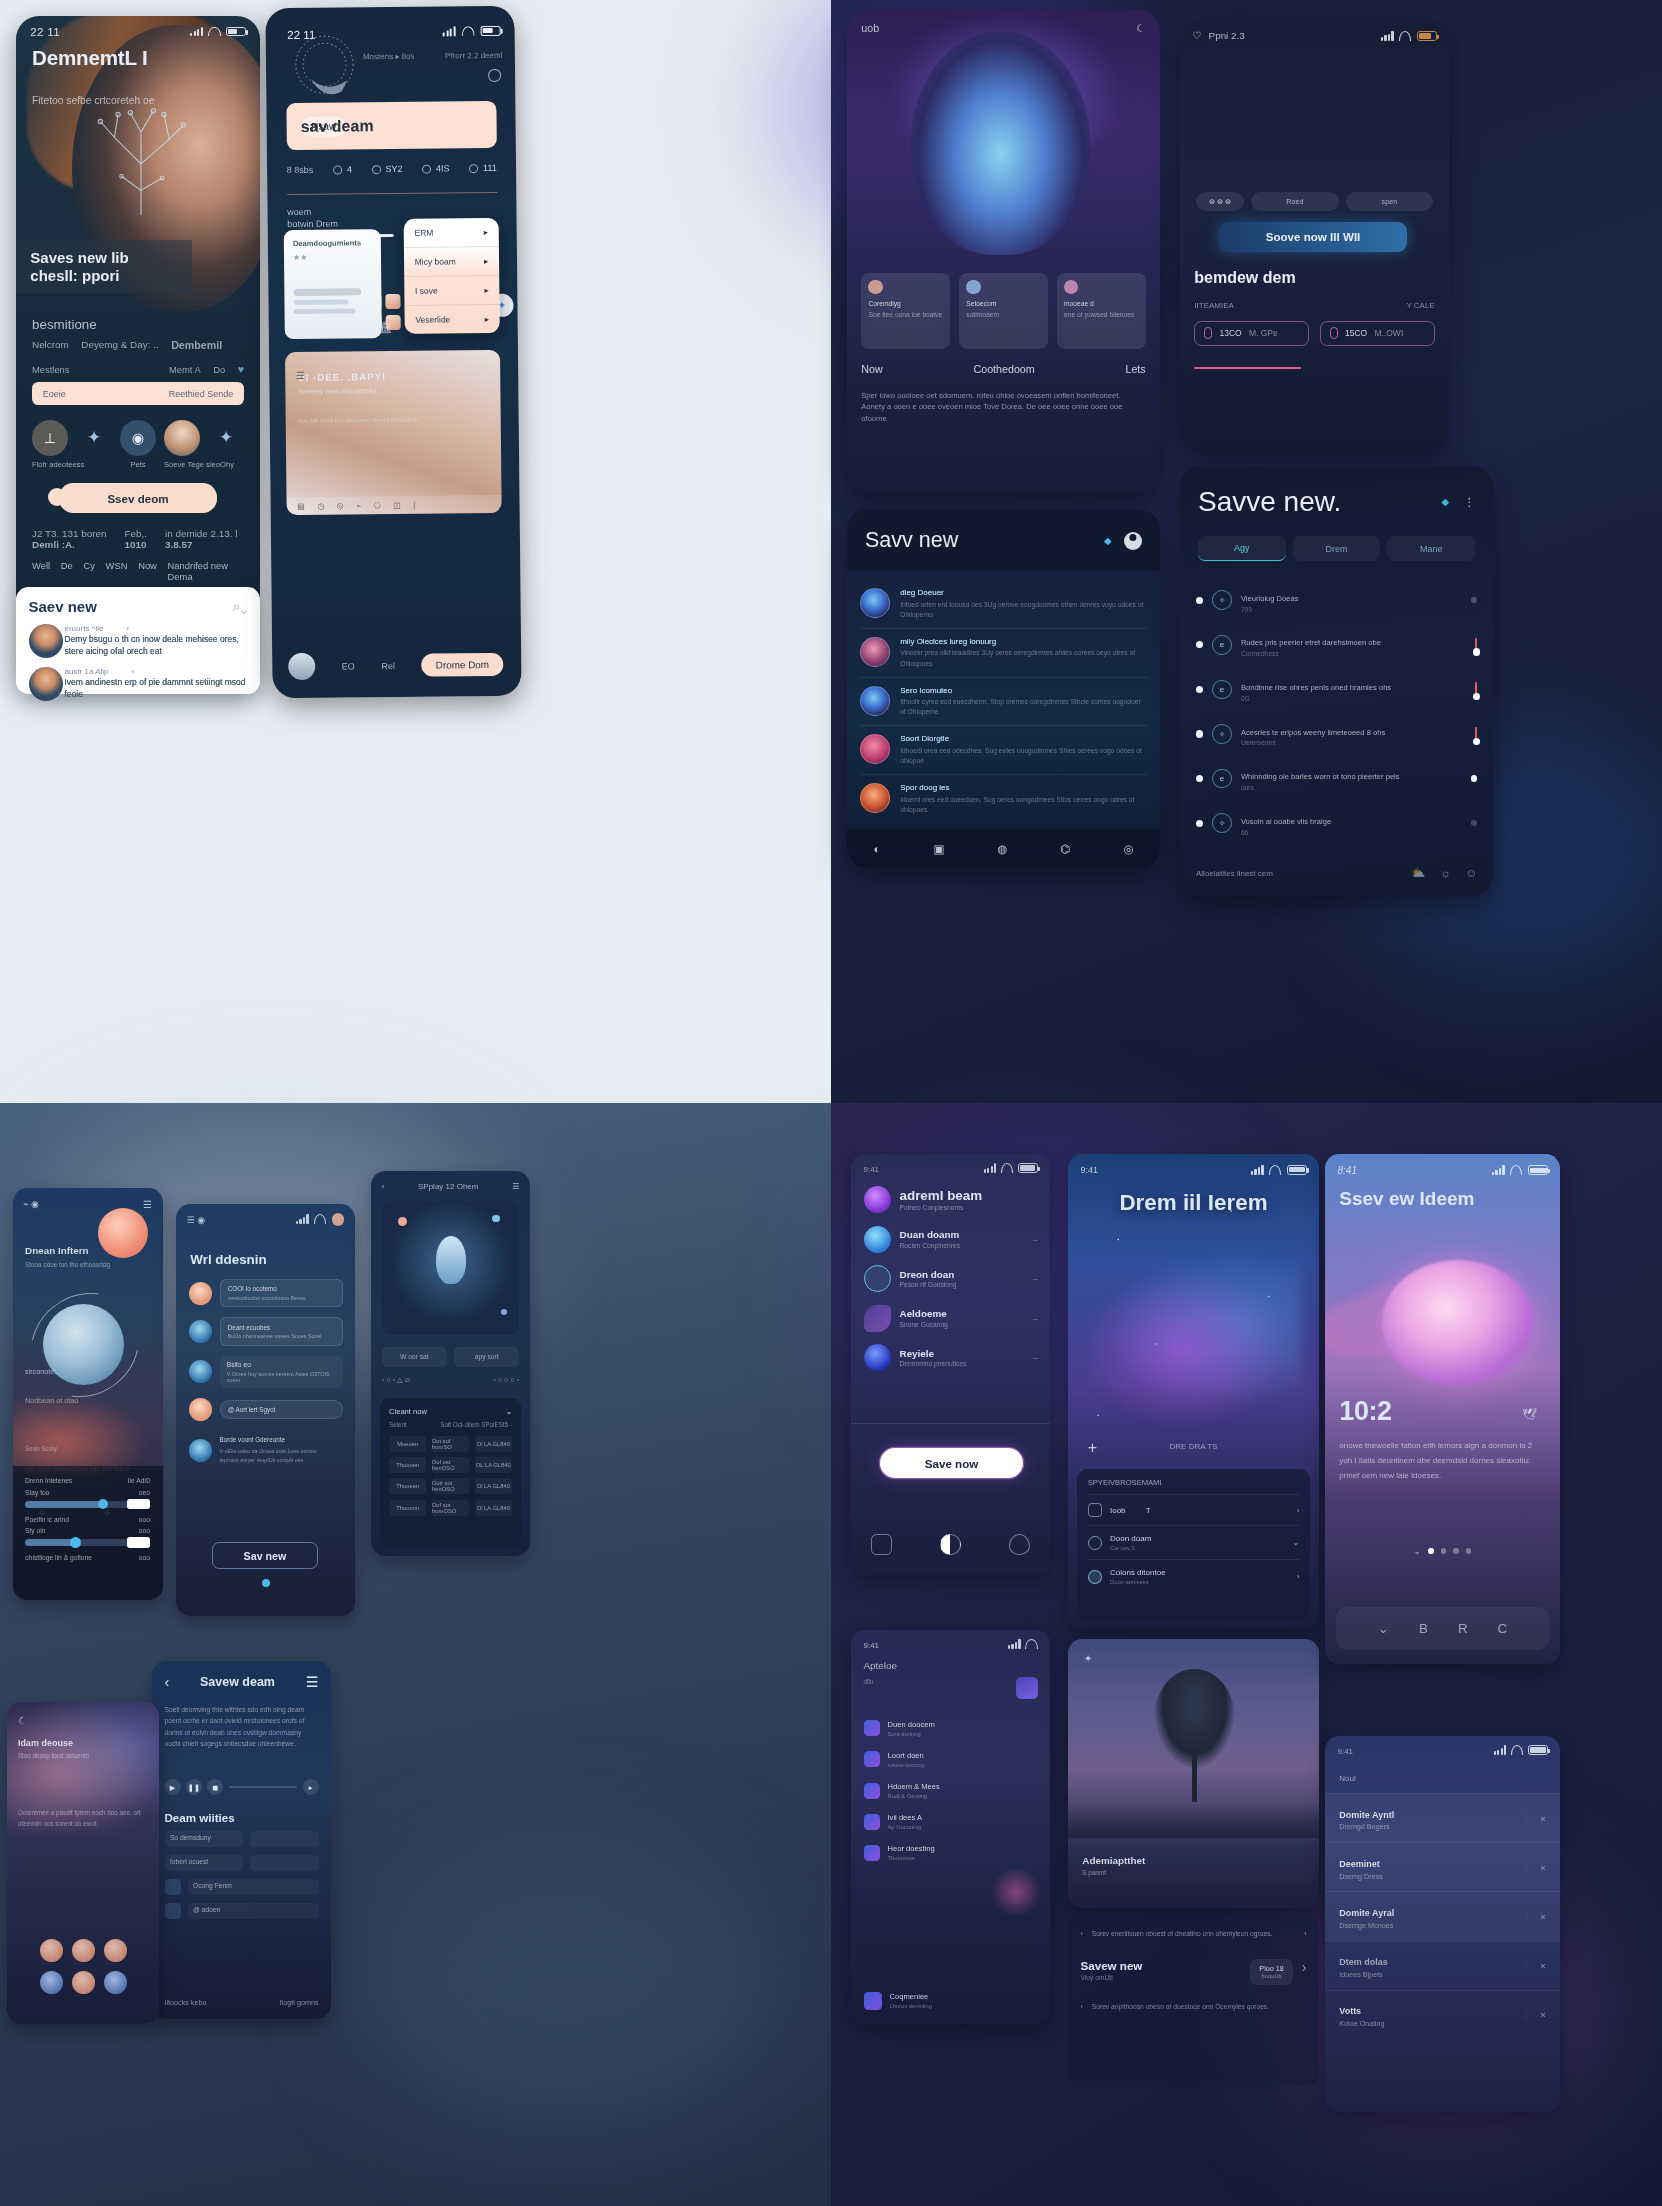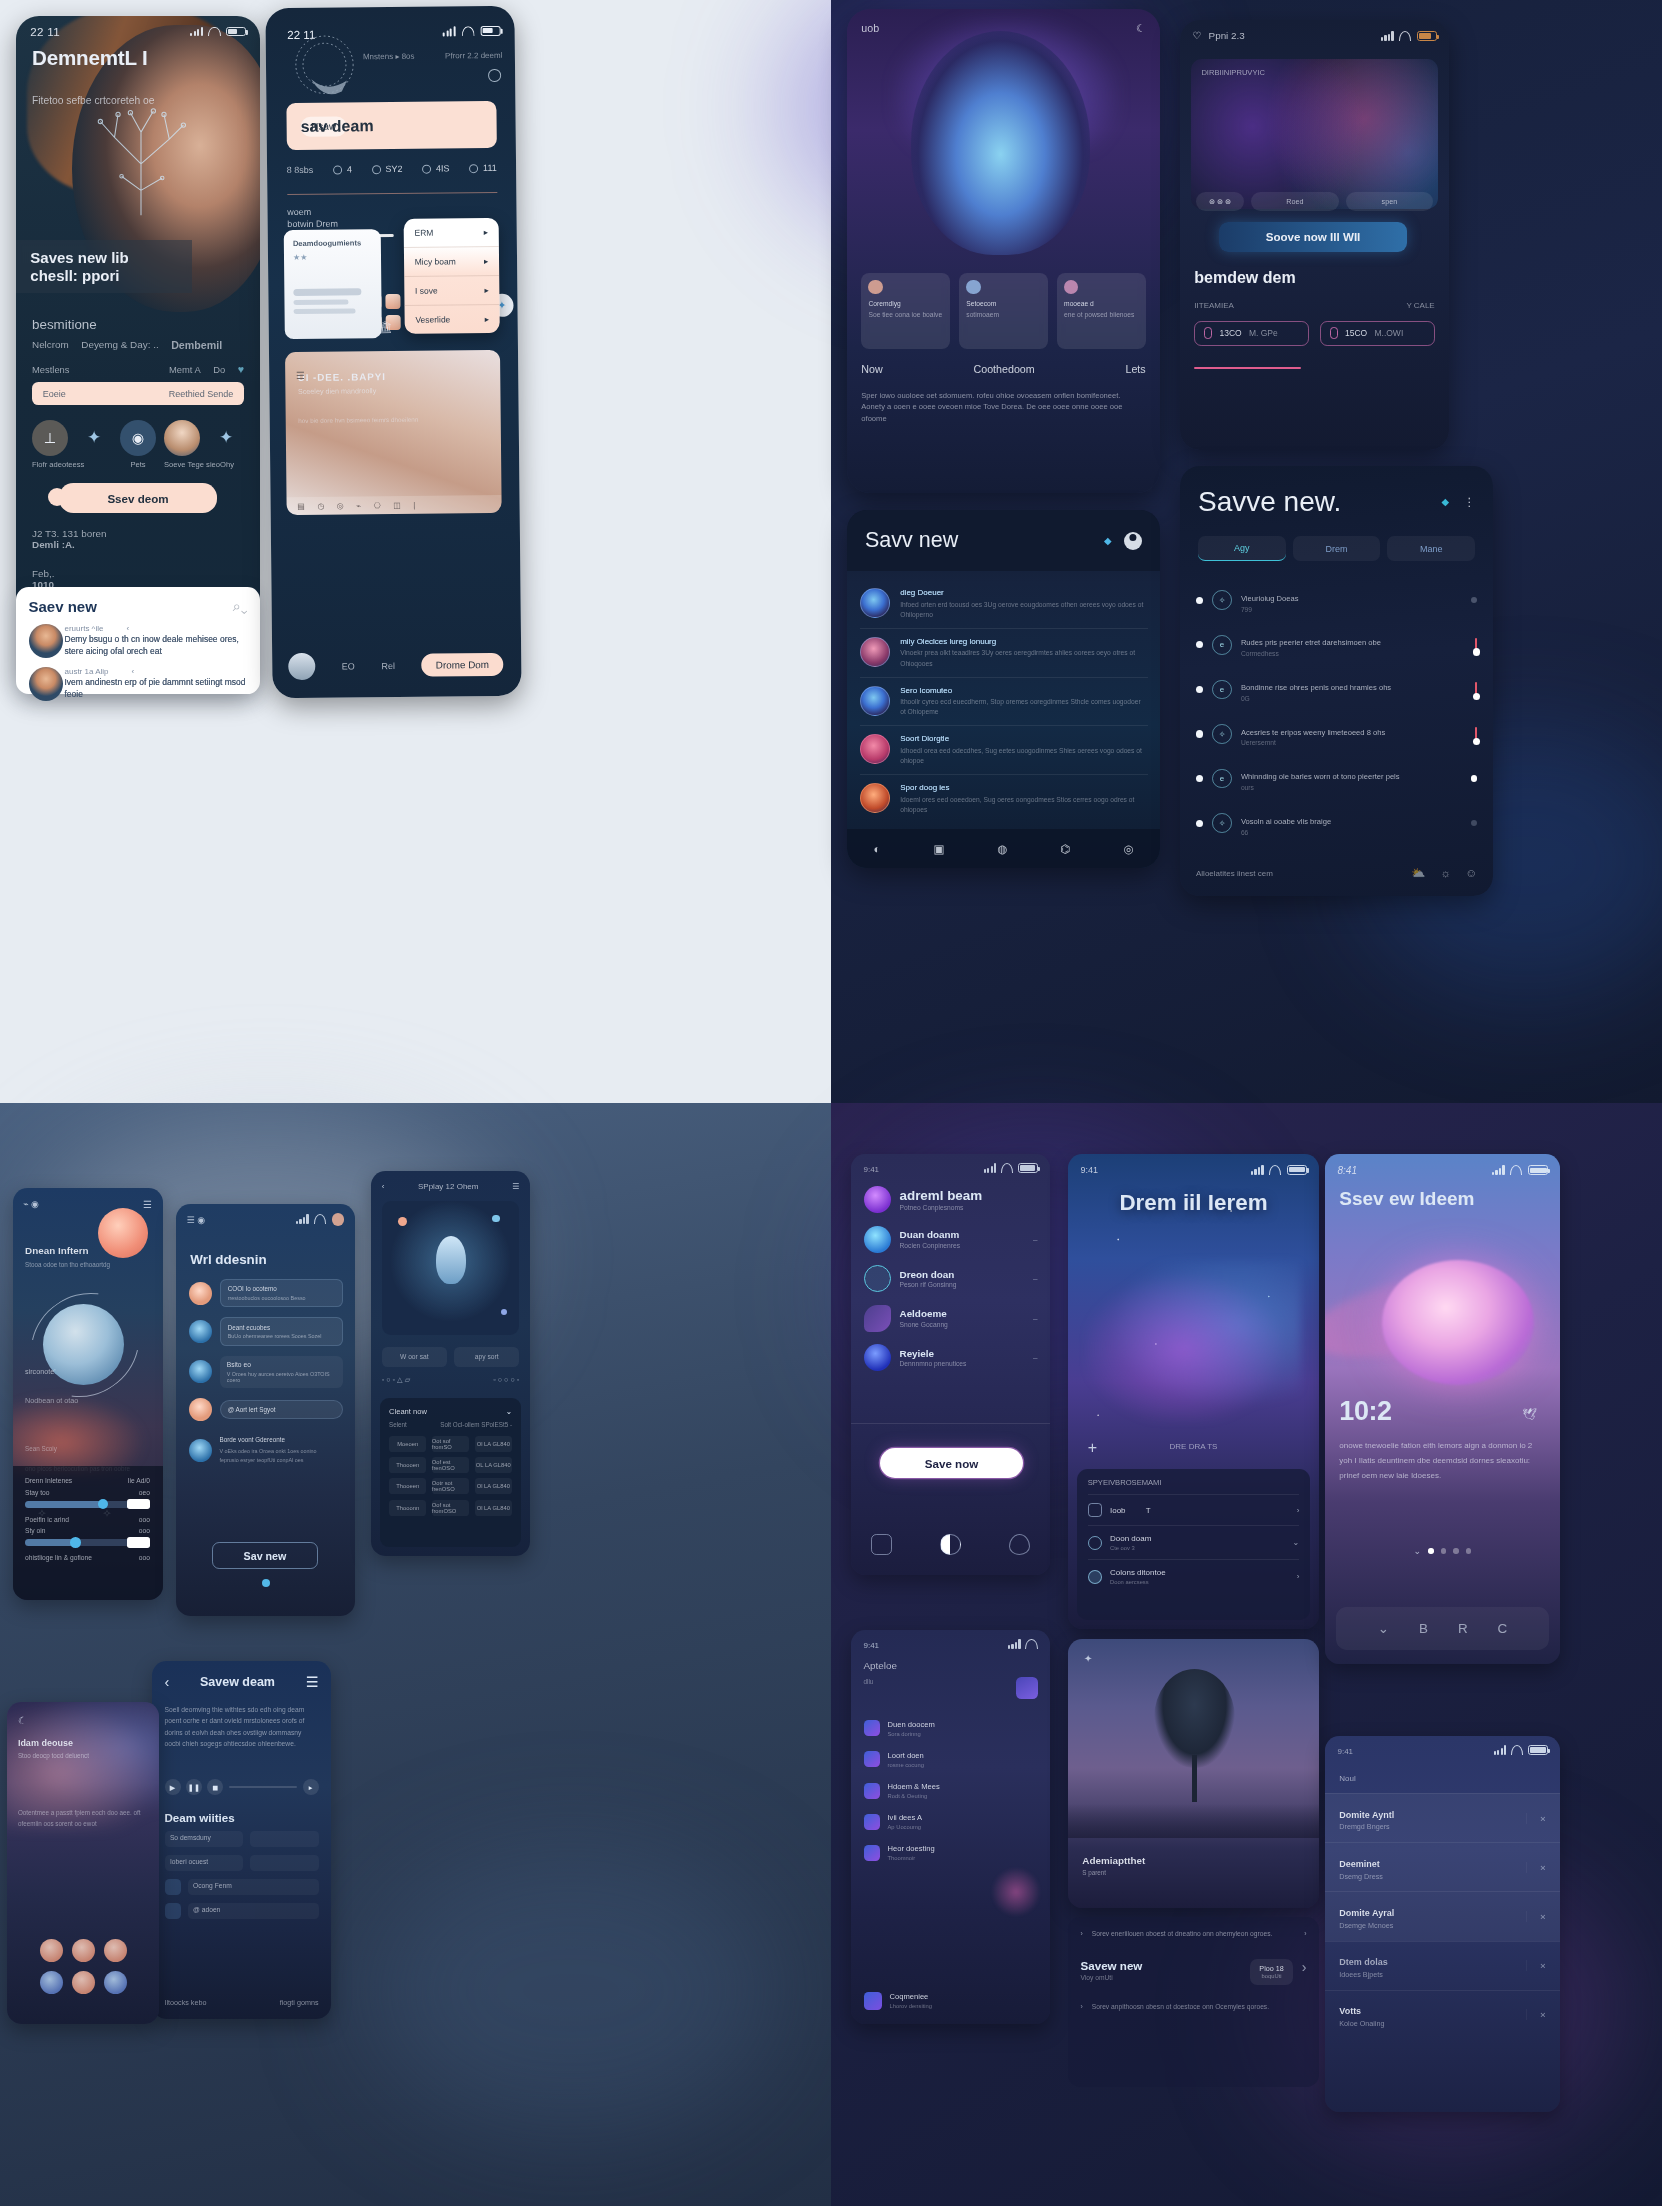--- a/index.html
+++ b/index.html
@@ -81,21 +81,21 @@
       color:#5a6472; font-size:9px; }
   .p1-icons { display:flex; justify-content:space-between; margin-top:14.3px; }
   .p1-ic { width:36px; text-align:center; }
   .p1-ic .circ { width:36px;height:36px;border-radius:50%;display:flex;align-items:center;justify-content:center;
       font-size:14.3px; margin:0 auto; }
   .p1-ic .lbl { font-size:7.6px; opacity:.75; margin-top:4.5px; white-space:nowrap; }
   .p1-cta { margin:14.3px auto 0; width:158px; height:30px; border-radius:14.3px; background:#fbddd0;
       color:#22303f; font-size:11.6px; font-weight:bold; display:flex;align-items:center;justify-content:center;
       position:relative;}
   .p1-cta::before{content:"";position:absolute;left:-10.7px;top:4.5px;width:18px;height:18px;border-radius:50%;background:#fbddd0;}
-  .p1-stats { display:flex; gap:18px; margin-top:14.3px; font-size:9.9px;flex-direction:column; }
+  .p1-stats { display:flex; gap:18px; margin-top:14.3px; font-size:9.9px; }
   .p1-stats div { opacity:.85; }
   .p1-stats .v { font-weight:bold; }
   .p1-tags { display:flex; gap:10.7px; margin-top:10.7px; font-size:9.4px; opacity:.8; }
   .card-white { position:absolute; left:16px; top:587px; width:244px; height:107px;
          background:#ffffff; border-radius:12.5px; padding:10.7px 12.5px; color:#1e2f48;
          box-shadow:0 7.2px 19.7px rgba(25,45,70,.18); }
   .cw-head { display:flex; align-items:center; justify-content:space-between; }
   .cw-title { font-size:15px; font-weight:bold; color:#1d3557; }
   .cw-item { display:flex; gap:2px; margin-top:9px; }
   .cw-av { width:34px;height:34px;border-radius:50%;flex:none;
@@ -773,23 +773,20 @@
             <i></i>
             <i></i>
             <i></i>
           </span>
         <span class="wifi"></span>
         <span class="batt" style="border-color:#e8994a;color:#e8994a">
             <i style="width:70%"></i>
           </span>
       </span>
     </div>
-    <div class="p4-viz">
-      <div class="cap blurtext">DIRBIINIPRUVYIC</div>
-    </div>
     <div class="p4-pills">
       <div class="p4-pill" style="flex:0 0 48px">⊛ ⊛ ⊛</div>
       <div class="p4-pill blurtext">Roed</div>
       <div class="p4-pill blurtext">spen</div>
     </div>
     <div class="p4-cta">Soove now IIl WII</div>
     <div class="p4-h">bemdew dem</div>
     <div class="p4-sub">
       <span class="blurtext">IITEAMIEA</span>
       <span class="blurtext">Y CALE</span>

